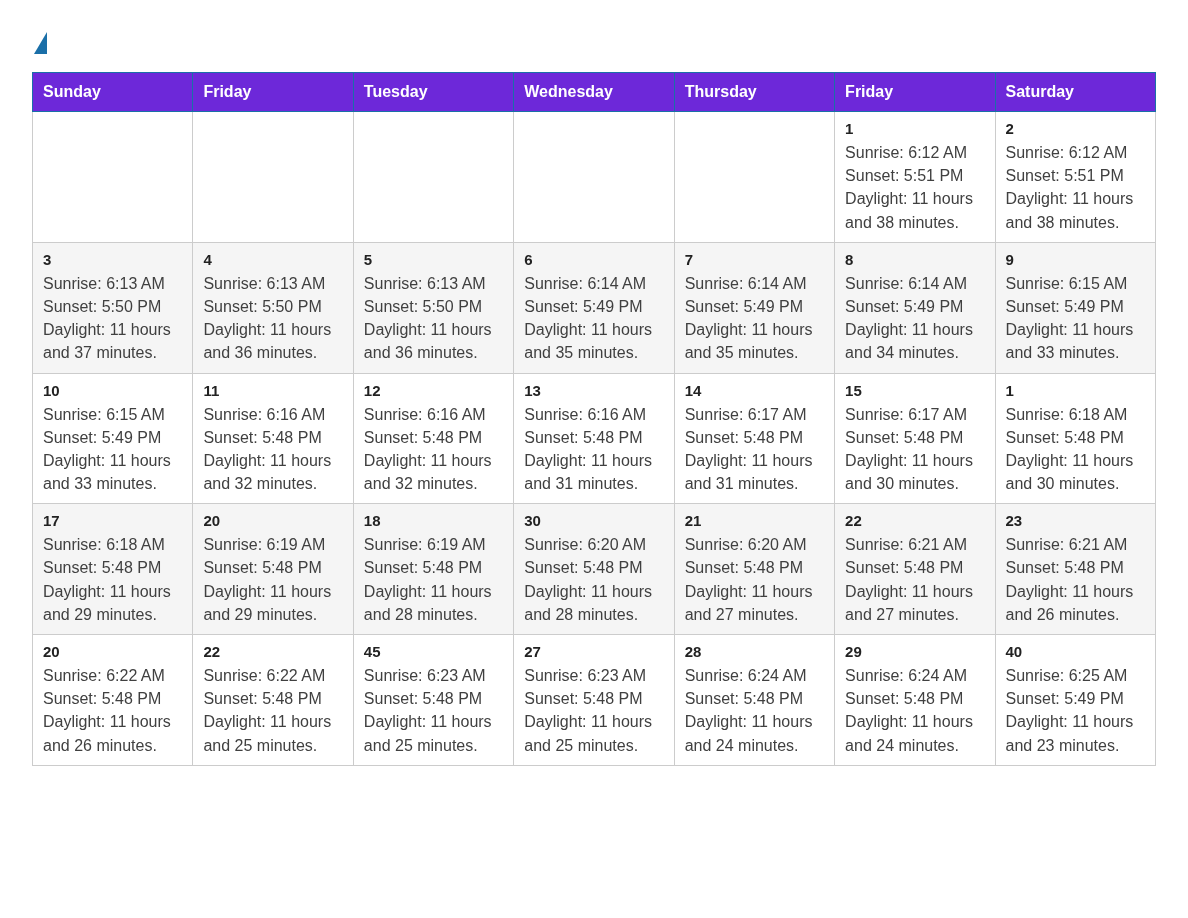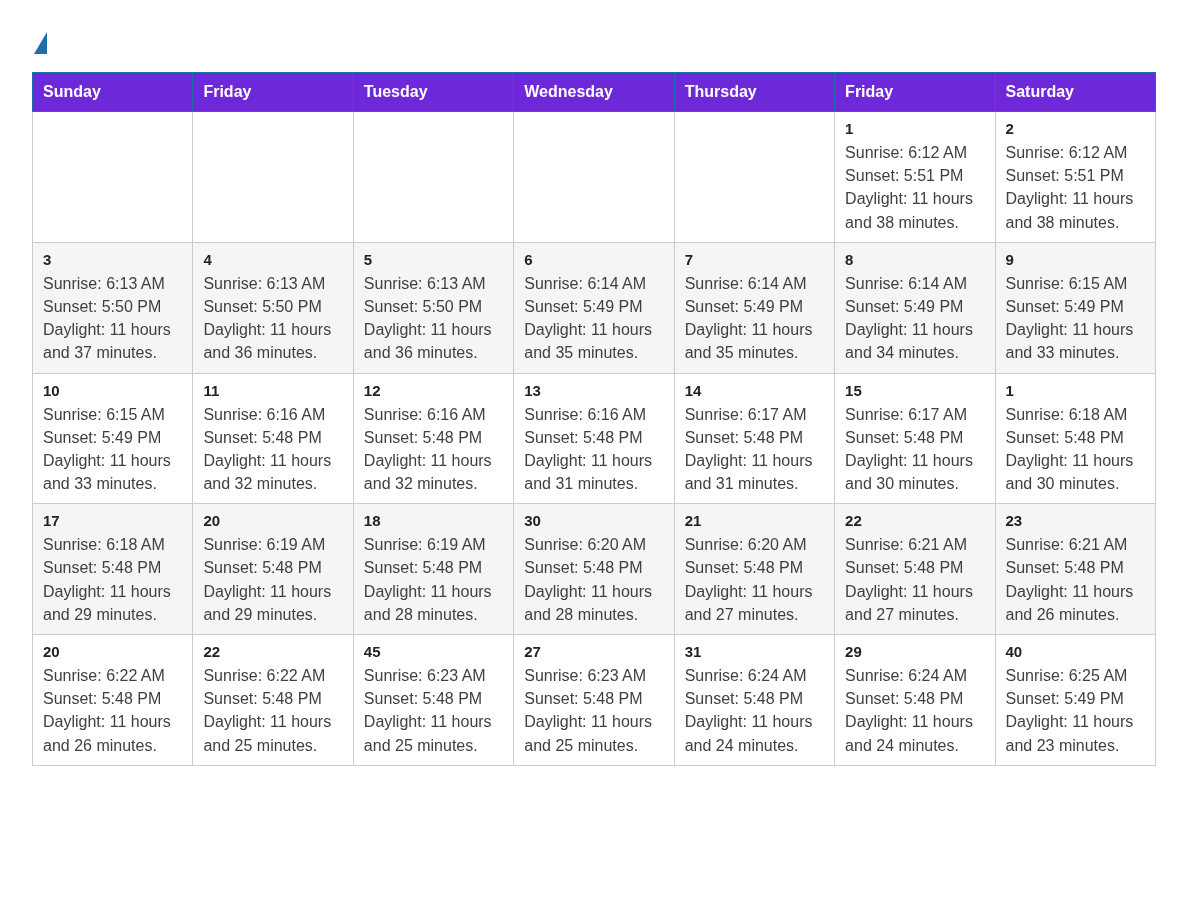--- a/index.html
+++ b/index.html
@@ -309,21 +309,21 @@
 Sunset: 5:48 PM
 Daylight: 11 hours and 25 minutes.</div>
         </td>
         <td>
           <div class="day-number">27</div>
           <div class="day-info" style="white-space: pre-line;">Sunrise: 6:23 AM
 Sunset: 5:48 PM
 Daylight: 11 hours and 25 minutes.</div>
         </td>
         <td>
-          <div class="day-number">31</div>
+          <div class="day-number">28</div>
           <div class="day-info" style="white-space: pre-line;">Sunrise: 6:24 AM
 Sunset: 5:48 PM
 Daylight: 11 hours and 24 minutes.</div>
         </td>
         <td>
           <div class="day-number">29</div>
           <div class="day-info" style="white-space: pre-line;">Sunrise: 6:24 AM
 Sunset: 5:48 PM
 Daylight: 11 hours and 24 minutes.</div>
         </td>

